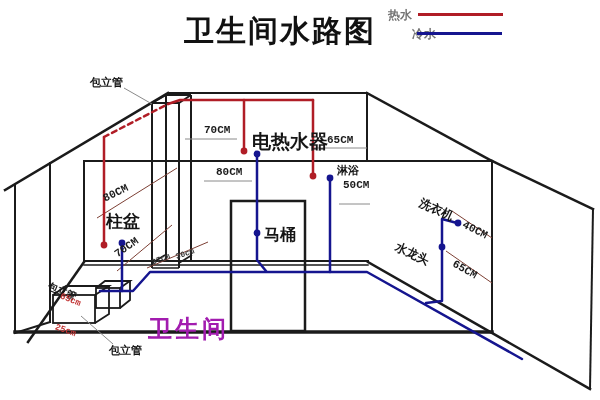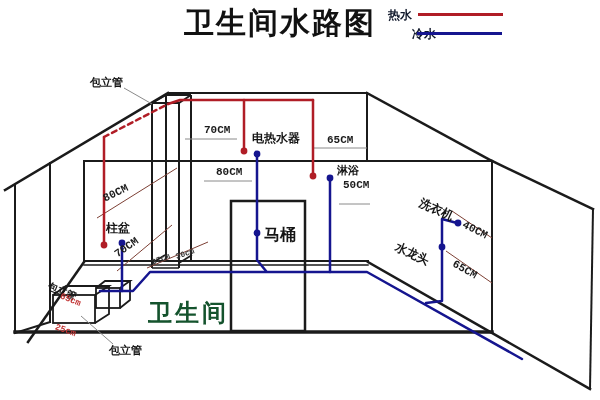--- a/index.html
+++ b/index.html
@@ -13,22 +13,22 @@
   .lbl{position:absolute;white-space:nowrap;line-height:1;}
   .cn{font-weight:600;color:#151515;}
   .dimtxt{font-family:"Liberation Mono","DejaVu Sans Mono",monospace;font-weight:700;
           font-size:11px;color:#1b1b1b;letter-spacing:0;}
   .dimsmall{font-family:"Liberation Mono","DejaVu Sans Mono",monospace;font-weight:700;
           font-size:8px;color:#333;}
   .dimred{font-family:"Liberation Mono","DejaVu Sans Mono",monospace;font-weight:700;
           font-size:9px;color:#c23434;}
   .title{font-size:30px;font-weight:700;letter-spacing:2px;color:#111;width:360px;text-align:center;}
   .subtitle{font-size:17px;font-weight:700;letter-spacing:2px;color:var(--subtitle);width:300px;text-align:center;}
-  .room{font-size:24px;font-weight:700;letter-spacing:3px;color:#14532d;}
-  .legend-label{font-size:12px;font-weight:600;color:#0f172a;}
+  .room{font-size:24px;font-weight:700;letter-spacing:3px;color:#a21caf;margin-top:16px;}
+  .legend-label{font-size:12px;font-weight:600;color:#737373;}
   .legend-line{position:absolute;height:3px;width:85px;}
   .watermark{font-size:11px;color:rgba(140,140,160,0.38);letter-spacing:1px;}
   .rot{transform-origin:left center;}
 </style>
 </head>
 <body>
 
 <div id="stage">
 
   <svg id="lines" viewBox="0 0 600 400">
@@ -115,36 +115,36 @@
       <line x1="313" y1="100" x2="313" y2="174"></line>
       <line x1="104" y1="137" x2="104" y2="243"></line>
     </g>
     <g fill="var(--hot)" stroke="none">
       <circle cx="104" cy="245" r="3.4"></circle>
       <circle cx="244" cy="151" r="3.4"></circle>
       <circle cx="313" cy="176" r="3.4"></circle>
     </g>
   </svg>
 
-  <div class="lbl title" style="left:100px;top:8px;">卫生间水路图</div>
+  <div class="lbl title" style="left:100px;top:16px;">卫生间水路图</div>
 
   <div class="lbl legend-label" style="left:388px;top:9px;">热水</div>
   <div class="legend-line" style="left:418px;top:13px;background:var(--hot);"></div>
   <div class="lbl legend-label" style="left:412px;top:28px;">冷水</div>
   <div class="legend-line" style="left:417px;top:32px;background:var(--cold);"></div>
 
   <div class="lbl cn" style="left:90px;top:77px;font-size:11px;">包立管</div>
   <div class="lbl dimtxt" style="left:204px;top:125px;">70CM</div>
-  <div class="lbl cn" style="left:252px;top:132px;font-size:12px;">电热水器</div>
+  <div class="lbl cn" style="left:252px;top:132px;font-size:19px;">电热水器</div>
   <div class="lbl dimtxt" style="left:327px;top:135px;">65CM</div>
   <div class="lbl dimtxt" style="left:216px;top:167px;">80CM</div>
   <div class="lbl cn" style="left:337px;top:165px;font-size:11px;">淋浴</div>
   <div class="lbl dimtxt" style="left:343px;top:180px;">50CM</div>
   <div class="lbl cn" style="left:264px;top:227px;font-size:16px;">马桶</div>
-  <div class="lbl cn" style="left:106px;top:222px;font-size:12px;">柱盆</div>
+  <div class="lbl cn" style="left:106px;top:213px;font-size:17px;">柱盆</div>
   <div class="lbl cn" style="left:109px;top:345px;font-size:11px;">包立管</div>
   <div class="lbl room" style="left:148px;top:301px;">卫生间</div>
 
   <div class="lbl dimtxt rot" style="left:104px;top:194px;transform:rotate(-26deg);">80CM</div>
   <div class="lbl dimtxt rot" style="left:116px;top:250px;transform:rotate(-35deg);">70CM</div>
   <div class="lbl dimsmall rot" style="left:152px;top:259px;transform:rotate(-22deg);">37cm</div>
   <div class="lbl dimsmall rot" style="left:176px;top:253px;transform:rotate(-18deg);">30cm</div>
 
   <div class="lbl cn rot" style="left:420px;top:196px;font-size:12px;transform:rotate(24deg);">洗衣机</div>
   <div class="lbl dimtxt rot" style="left:463px;top:219px;transform:rotate(27deg);">40CM</div>

